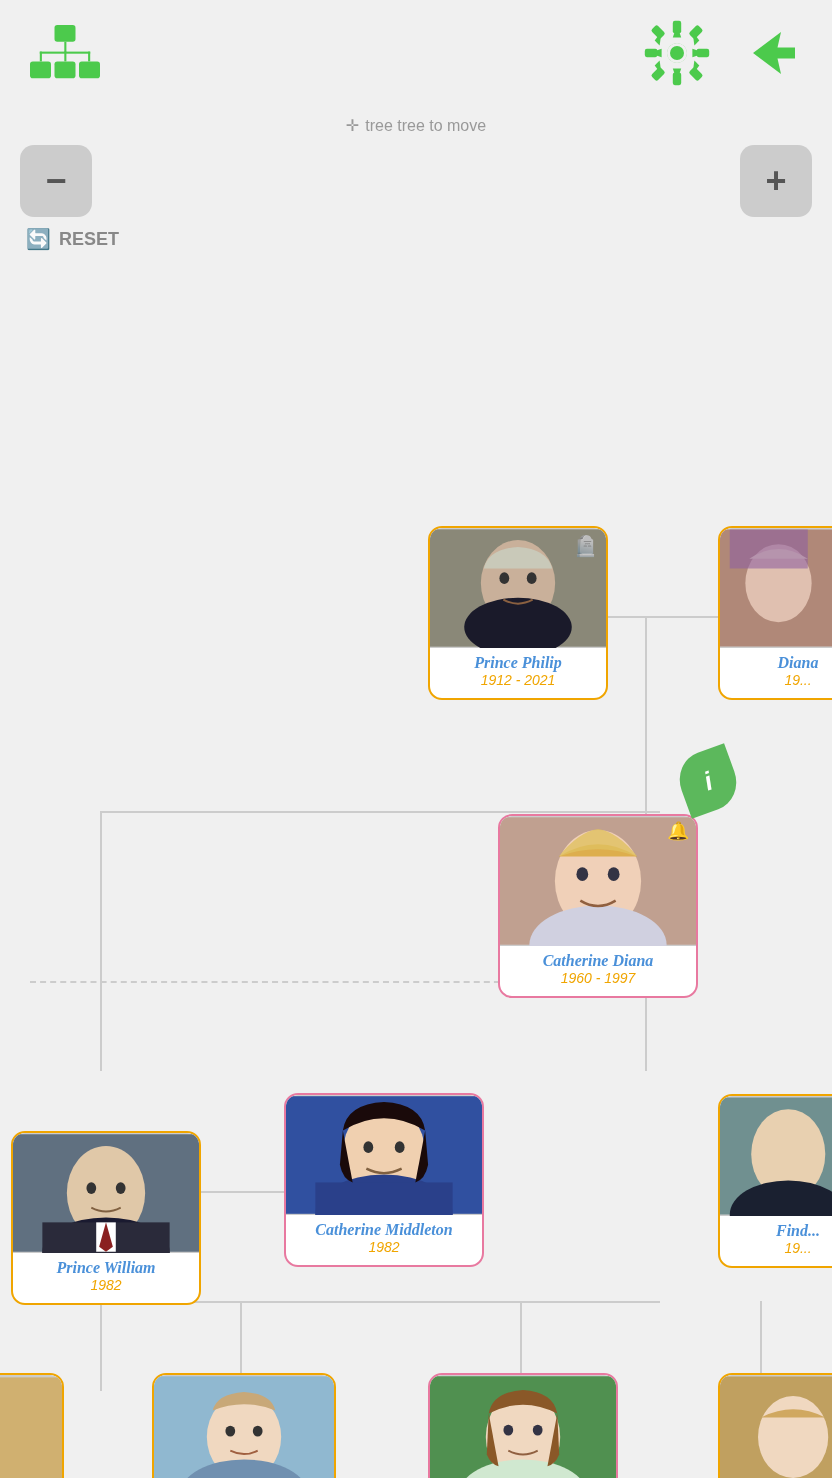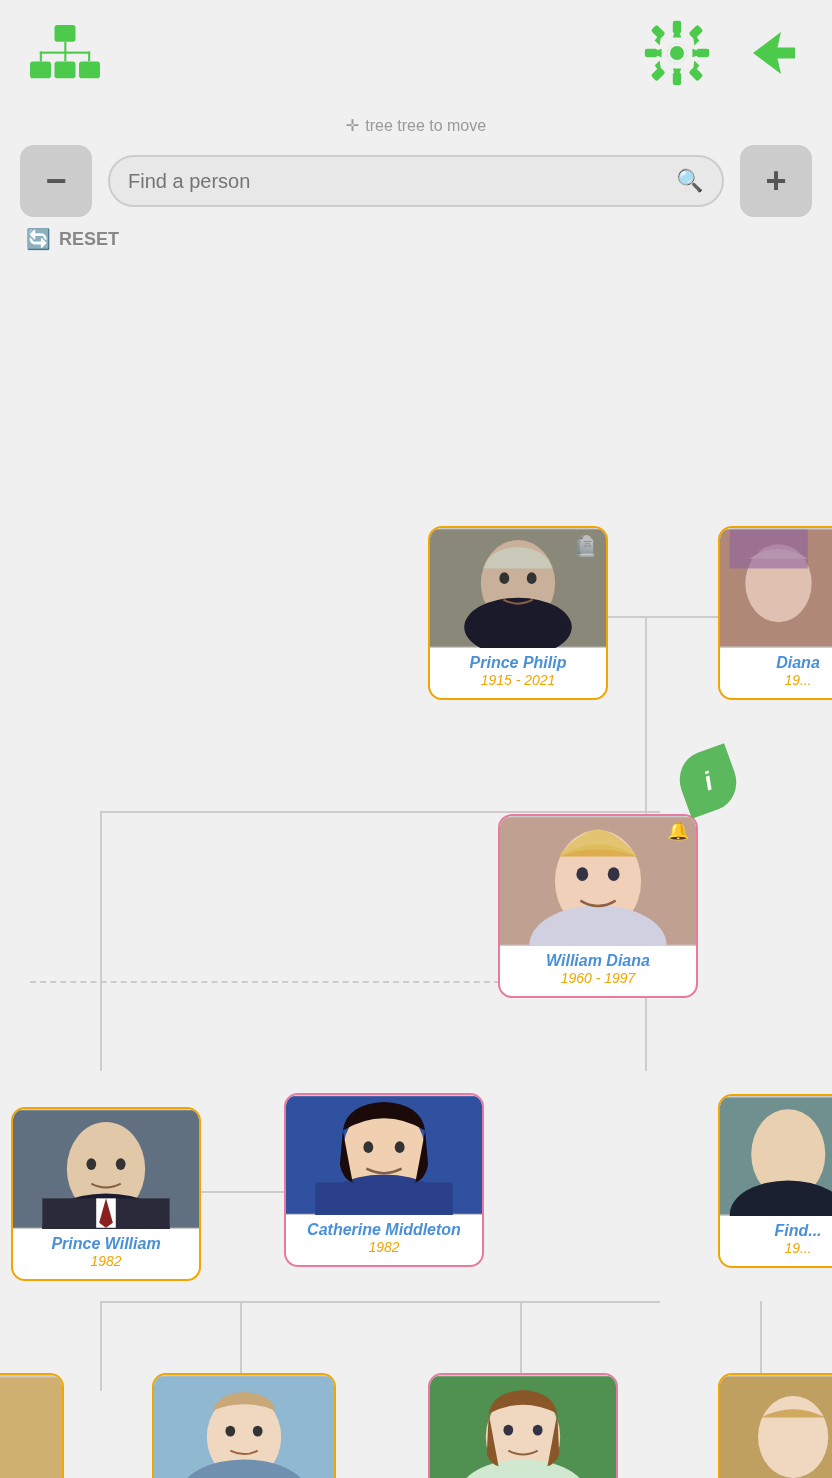--- a/index.html
+++ b/index.html
@@ -135,20 +135,21 @@
       position: relative;
     }
     .person-card .name {
       font-size: 16px;
       font-weight: bold;
       color: #4a90d9;
       text-align: center;
       margin-top: 6px;
       padding: 0 6px;
       font-style: italic;
+      font-family: Liberation Serif, serif;
     }
     .person-card .years {
       font-size: 14px;
       color: #f0a500;
       text-align: center;
       font-style: italic;
     }
     .rip-badge {
       position: absolute;
       top: 6px;
@@ -274,24 +275,20 @@
 
 <div class="toolbar">
   <div class="drag-hint">
     <span>✛</span>
     <span>tree tree to move</span>
   </div>
   <div class="toolbar-row">
     <button class="zoom-btn">
       <span>−</span>
     </button>
-    <div class="search-bar">
-      <input type="text" placeholder="Find a person" style="">
-      <span class="search-icon-svg">🔍</span>
-    </div>
     <button class="zoom-btn">
       <span>+</span>
     </button>
   </div>
   <div style="align-self: flex-start; margin-left: 6px;">
     <button class="reset-btn">
       <span style="font-size:20px;">🔄</span>
       <span>RESET</span>
     </button>
   </div>
@@ -326,21 +323,21 @@
         <ellipse cx="90" cy="55" rx="38" ry="44" fill="#c9b09a"></ellipse>
         <ellipse cx="90" cy="100" rx="55" ry="30" fill="#1a1a2a"></ellipse>
         <ellipse cx="76" cy="50" rx="5" ry="6" fill="#333"></ellipse>
         <ellipse cx="104" cy="50" rx="5" ry="6" fill="#333"></ellipse>
         <path d="M75 72 Q90 80 105 72" stroke="#8a6040" stroke-width="2" fill="none"></path>
 
         <path d="M55 40 Q60 20 90 18 Q120 20 125 40" fill="#c9c9b9"></path>
       </svg>
     </div>
     <div class="name">Prince Philip</div>
-    <div class="years">1915 - 2021</div>
+    <div class="years">1912 - 2021</div>
   </div>
 
   <div class="person-card" style="top:265px; left:718px; width:160px;">
     <div class="photo face-queen">
       <svg width="100%" height="100%" viewBox="0 0 160 120" xmlns="http://www.w3.org/2000/svg">
         <rect width="160" height="120" fill="#b08878"></rect>
         <ellipse cx="60" cy="55" rx="34" ry="40" fill="#e0c0b0"></ellipse>
         <path d="M30 30 Q60 10 90 30" fill="#f0e0c0"></path>
         <rect x="10" y="0" width="80" height="40" fill="#9060a0" opacity="0.6"></rect>
       </svg>
@@ -361,25 +358,25 @@
         <ellipse cx="100" cy="65" rx="44" ry="52" fill="#f0d0b8"></ellipse>
         <ellipse cx="100" cy="130" rx="70" ry="40" fill="#d0d0e0"></ellipse>
         <ellipse cx="84" cy="58" rx="6" ry="7" fill="#334"></ellipse>
         <ellipse cx="116" cy="58" rx="6" ry="7" fill="#334"></ellipse>
         <path d="M82 85 Q100 96 118 85" stroke="#906040" stroke-width="2.5" fill="none"></path>
 
         <path d="M60 40 Q100 15 140 40" fill="#d4a020" opacity="0.7"></path>
         <path d="M60 40 Q100 25 140 40 Q120 15 100 12 Q80 15 60 40Z" fill="#e0c060" opacity="0.8"></path>
       </svg>
     </div>
-    <div class="name">William Diana</div>
+    <div class="name">Catherine Diana</div>
     <div class="years">1960 - 1997</div>
   </div>
 
-  <div class="person-card" style="top:846px; left:11px; width:190px;">
+  <div class="person-card" style="top:870px; left:11px; width:190px;">
     <div class="photo face-william">
       <svg width="100%" height="100%" viewBox="0 0 190 120" xmlns="http://www.w3.org/2000/svg">
         <rect width="190" height="120" fill="#607080"></rect>
         <ellipse cx="95" cy="60" rx="40" ry="48" fill="#e0c8a8"></ellipse>
         <ellipse cx="95" cy="120" rx="65" ry="35" fill="#1a1a30"></ellipse>
 
         <rect x="30" y="90" width="130" height="40" fill="#2a2a3a"></rect>
         <rect x="85" y="90" width="20" height="30" fill="white"></rect>
 
         <polygon points="95,90 88,115 95,120 102,115" fill="#8a2020"></polygon>

